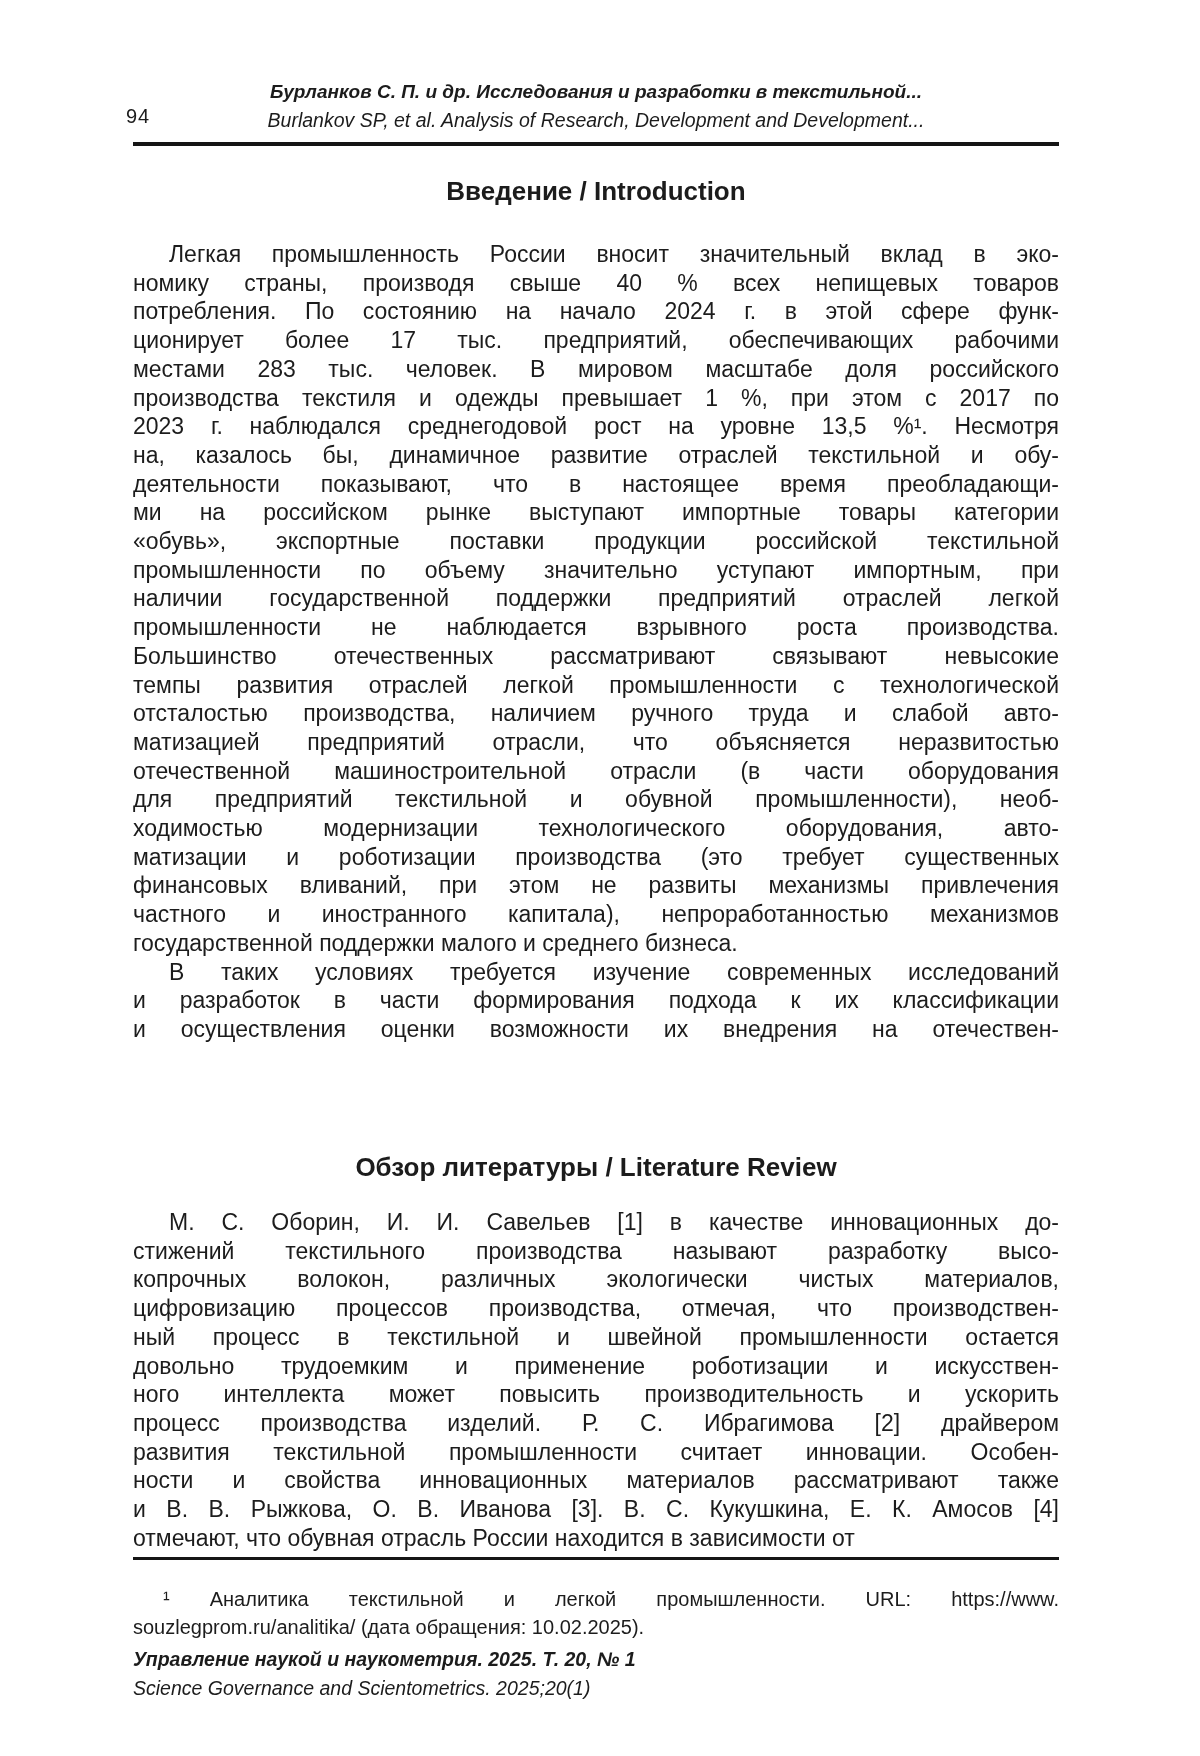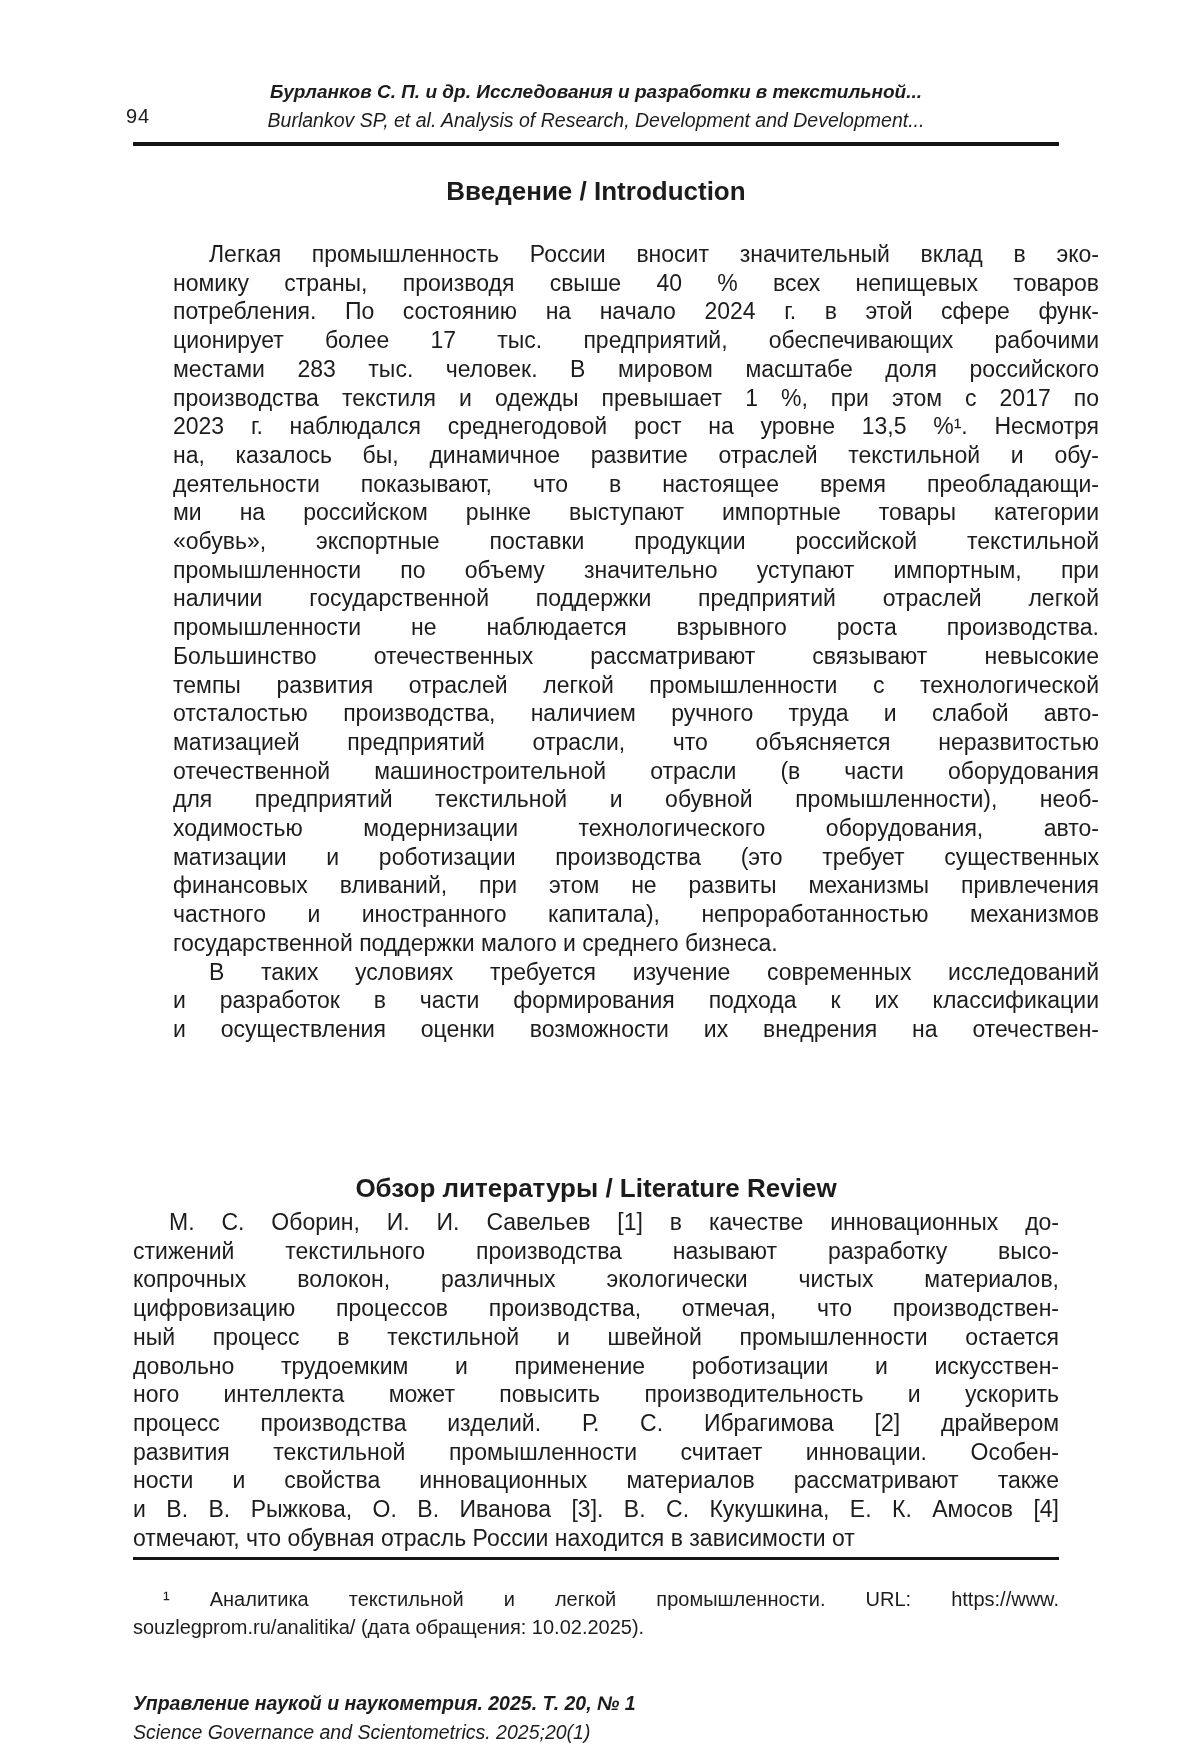--- a/index.html
+++ b/index.html
@@ -18,40 +18,40 @@
   .rh-ru { font-weight:bold; font-style:italic; font-size:19px; line-height:28px; }
   .rh-en { font-style:italic; font-size:19.5px; line-height:28px; }
   .header-rule {
     position:absolute; left:133px; top:142px; width:926px; height:4px; background:#151515;
   }
   .section-heading {
     position:absolute; left:133px; width:926px; text-align:center;
     font-weight:bold; font-size:26px;
   }
   #heading-intro { top:176px; }
-  #heading-lit   { top:1152px;margin-top:21px; }
+  #heading-lit   { top:1152px; }
   .textblock {
     position:absolute; left:133px; width:926px;
     font-size:23px; line-height:28.7px;
   }
-  #body-intro { top:240px;margin-left:40px; }
+  #body-intro { top:240px; }
   #body-lit   { top:1208px; }
   .line { text-align:justify; white-space:normal; }
   .line.just { text-align-last:justify; }
   .line.indent { text-indent:36px; }
   .footnote-rule {
     position:absolute; left:133px; top:1557px; width:926px; height:3px; background:#151515;
   }
   .footnote {
     position:absolute; left:133px; top:1566px; width:926px;
     font-size:20px; line-height:27.5px;margin-top:20px;
   }
   .footnote .line.indent { text-indent:30px; }
   .page-footer {
-    position:absolute; left:133px; top:1645px; width:926px; line-height:29px;margin-top:44px;
+    position:absolute; left:133px; top:1645px; width:926px; line-height:29px;
   }
   .f-ru { font-weight:bold; font-style:italic; font-size:19.5px; }
   .f-en { font-style:italic; font-size:19.5px; }
 </style>
 </head>
 <body>
 
 <div class="page">
 
   <div class="page-number">94</div>

